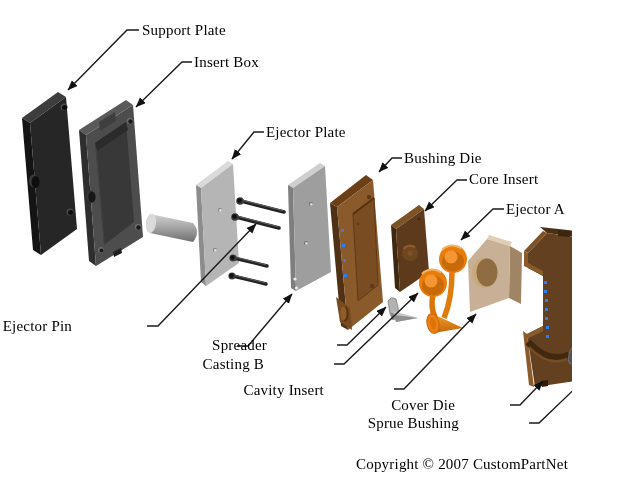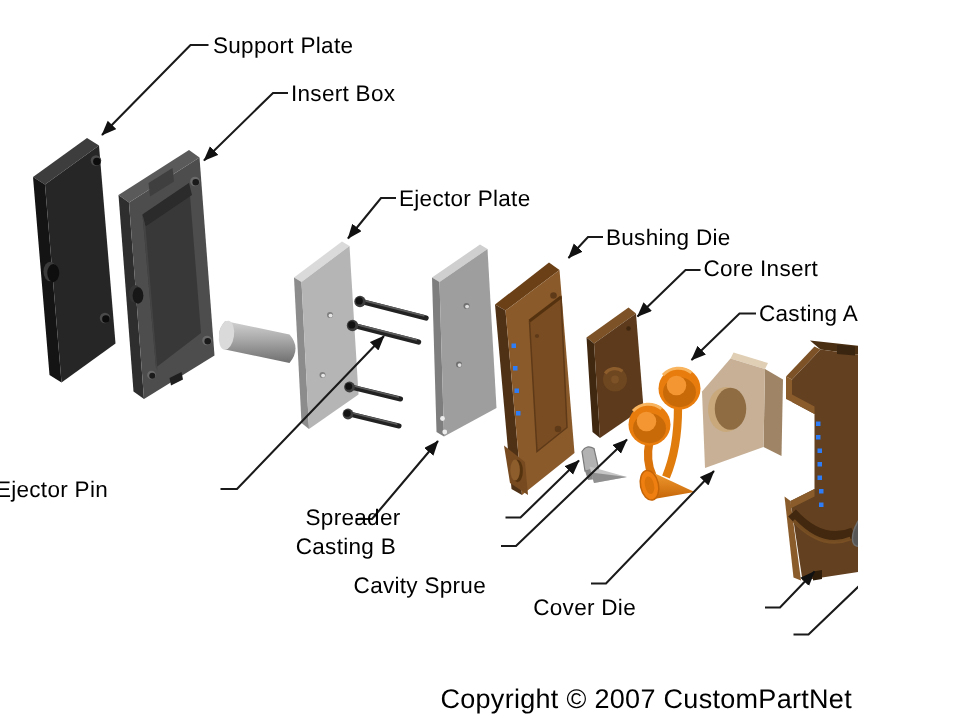--- a/index.html
+++ b/index.html
@@ -1,27 +1,27 @@
 <!DOCTYPE html>
 <html style="--background: #ffffff; --label-text: #000000; --leader-line: #1a1a1a; --support-plate-gray: #262626; --ejector-box-gray: #4d4d4d; --ejector-plate-gray: #b5b5b5; --retaining-plate-gray: #9e9e9e; --pin-gray: #262626; --die-brown: #8a5a2b; --core-insert-brown: #5c3a1b; --cover-die-brown: #63401f; --cavity-insert-tan: #c7b096; --casting-orange: #ee7f10; --sprue-bushing-gray: #4a4a4a; --water-line-blue: #2f7df6;"><head>
 <meta charset="utf-8">
 <style>
   html,body{margin:0;padding:0;background:#fff;}
   .stage{
     position:relative;width:572px;height:480px;overflow:hidden;
     background:var(--background,#ffffff);
-    font-family:Liberation Sans, sans-serif;
+    font-family:Liberation Serif, serif;
   }
   .stage svg{position:absolute;left:0;top:0;}
   .label{
     position:absolute;white-space:nowrap;line-height:1.05;
     font-size:15px;color:var(--label-text,#000);
     letter-spacing:0.2px;
   }
-  .label.small{font-size:18px;}
+  .label.small{font-size:15px;}
 </style>
 </head>
 <body>
 
 <div class="stage">
 
 <svg width="640" height="480" viewBox="0 0 640 480">
   <defs>
     <marker id="arrow" markerWidth="11" markerHeight="9" refX="9.5" refY="4" orient="auto" markerUnits="userSpaceOnUse">
       <path d="M0,0 L10,4 L0,8 Z" fill="#111"></path>
@@ -247,20 +247,21 @@
     <path d="M510,405 L520,405 L543,381" marker-end="url(#arrow)"></path>
     <path d="M529,423 L539,423 L587,377" marker-end="url(#arrow)"></path>
   </g>
 </svg>
 
 <div class="label" style="left:142px;top:23px">Support Plate</div>
 <div class="label" style="left:194px;top:55px">Insert Box</div>
 <div class="label" style="left:266px;top:125px">Ejector Plate</div>
 <div class="label" style="left:404px;top:151px">Bushing Die</div>
 <div class="label" style="left:469px;top:172px">Core Insert</div>
-<div class="label" style="left:506px;top:202px">Casting A</div>
+<div class="label" style="left:506px;top:202px">Ejector A</div>
 <div class="label" style="right:500px;top:319px">Ejector Pin</div>
 <div class="label" style="right:305px;top:338px">Spreader</div>
 <div class="label" style="right:308px;top:357px">Casting B</div>
-<div class="label" style="right:248px;top:383px">Cavity Sprue</div>
-<div class="label" style="right:148px;top:398px">Cover Die</div>
+<div class="label" style="right:248px;top:383px">Cavity Insert</div>
+<div class="label" style="right:117px;top:398px">Cover Die</div>
+<div class="label" style="right:113px;top:416px">Sprue Bushing</div>
 <div class="label small" style="right:4px;top:457px">Copyright © 2007 CustomPartNet</div>
 
 </div>
 </body></html>

